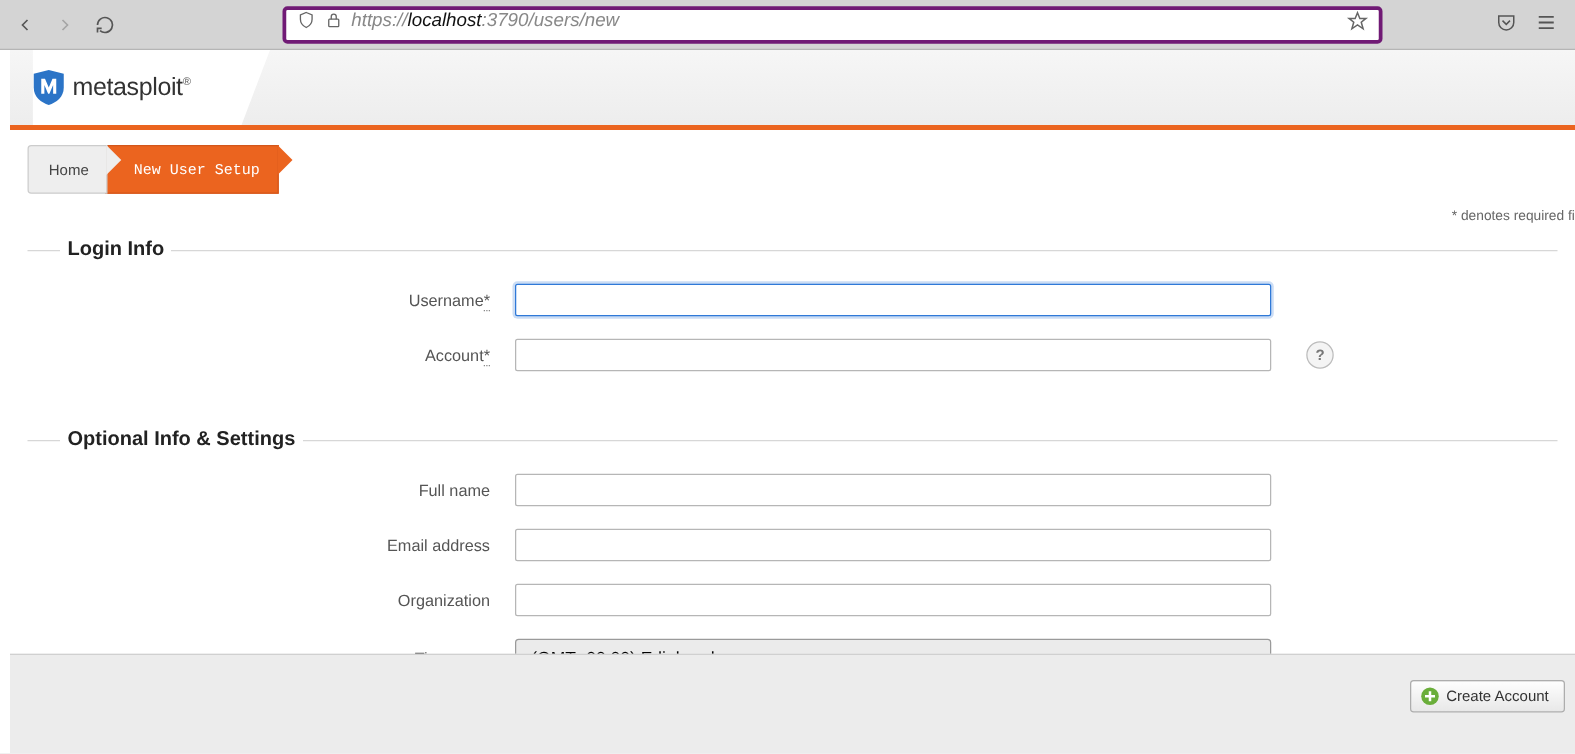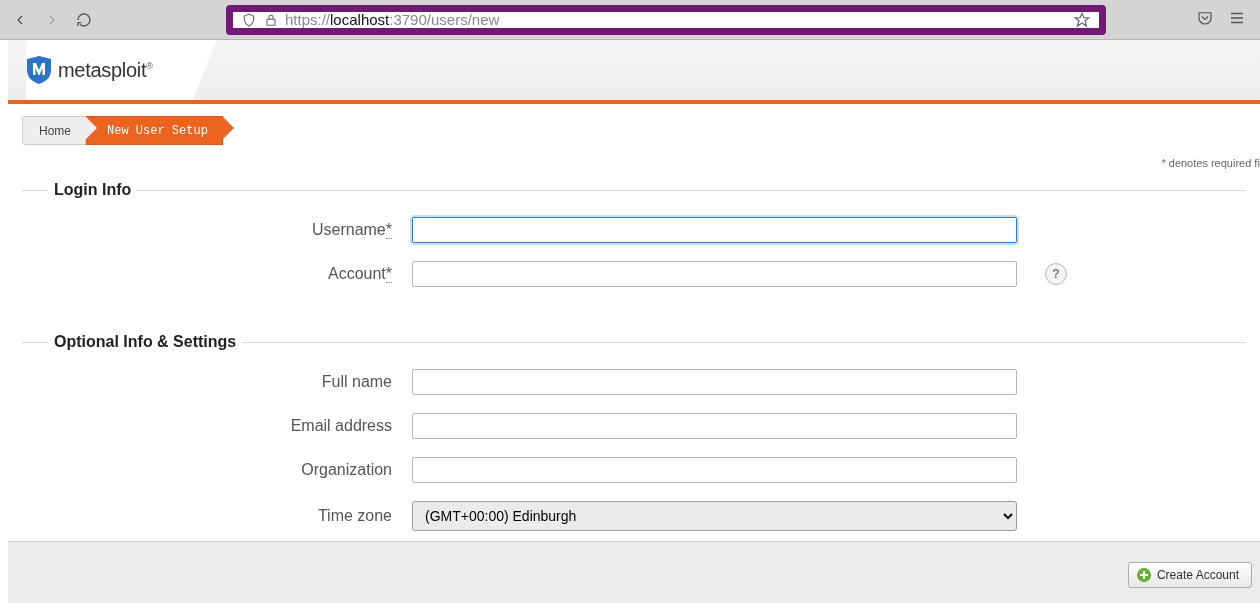--- a/index.html
+++ b/index.html
@@ -30,26 +30,26 @@
     cursor: pointer;
   }
   .nav-btn.disabled { color: #a5a5a5; }
   .nav-btn svg { width: 16px; height: 16px; }
   .url-bar {
     flex: 0 0 auto;
     width: 880px;
     margin-left: 120px;
     height: 30px;
     background: #fff;
-    border: 7px solid #701a75;
+    border: 3px solid #701a75;
     border-radius: 4px;
     display: flex;
-    align-items: center;
     padding: 0 8px;
     gap: 6px;
+    font-style: italic;
   }
   .url-bar .icon { width: 16px; height:16px; color:#666; display:flex; align-items:center; justify-content:center;}
   .url-text { flex:1; font-size:15px; color:#555; }
   .url-text .host { color:#111; font-weight:500; }
   .url-text .proto, .url-text .path { color:#888; }
   .star-icon { width:18px; height:18px; color:#666; }
   .right-chrome {
     display:flex; align-items:center; gap:14px;
     margin-left:auto;
     padding-right:4px;
@@ -98,21 +98,21 @@
   .logo-text { font-size:20px; font-weight:500; color:#333; letter-spacing:-0.3px;}
   .logo-text .sup { font-size:9px; vertical-align: super; color:#555;}
   .orange-bar { height:4px; background:#eb641f; }
 
   
   .crumbs {
     display:flex;
     padding: 12px 14px;
   }
   .crumb {
-    height:29px;
+    height:39px;
     display:flex;
     align-items:center;
     padding: 0 14px 0 16px;
     font-size:12px;
     position:relative;
     background:#eee;
     color:#444;
     border:1px solid #ccc;
   }
   .crumb.home {
@@ -161,21 +161,21 @@
   }
   .form-row {
     display:flex;
     align-items:center;
     margin: 8px 0 18px 0;
   }
   .form-label {
     width:390px;
     text-align:right;
     padding-right:20px;
-    font-size:16px;
+    font-size:13px;
     color:#555;
   }
   .req-dot { border-bottom:1px dotted #888; }
   .form-input {
     width:605px;
   }
   input.text, select.sel {
     width:100%;
     height:26px;
     border:1px solid #b6b6b6;
@@ -206,21 +206,21 @@
     display:flex; align-items:center; justify-content:center;
     margin-left:28px;
     background:#f4f4f4;
     font-size:12px;
   }
 
   .bottom-bar {
     position:absolute;
     left:8px; right:0;
     bottom:0;
-    height:62px;
+    height:80px;
     background:#ececec;
     border-top:1px solid #d0d0d0;
     margin-top:12px;
   }
   .create-btn {
     position:absolute;
     right:8px;
     top:20px;
     height:26px;
     padding:0 12px 0 8px;

